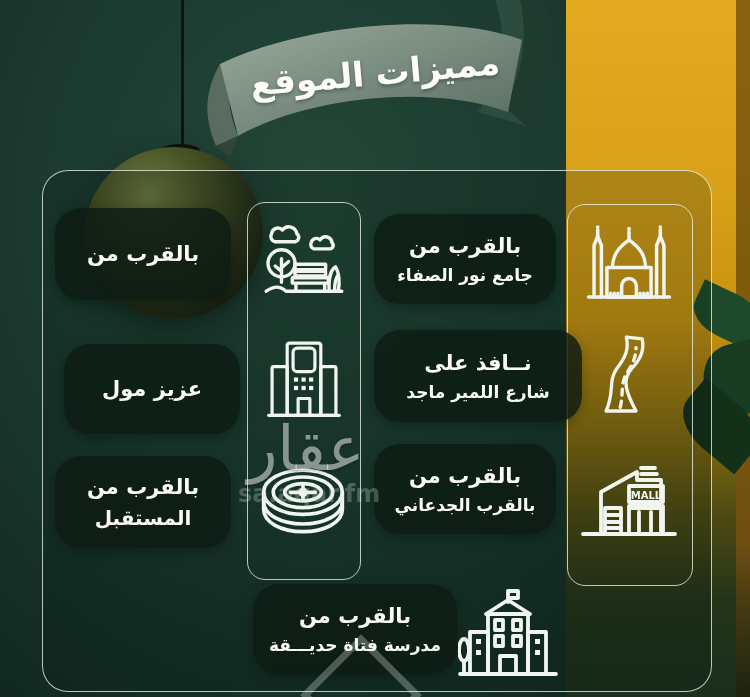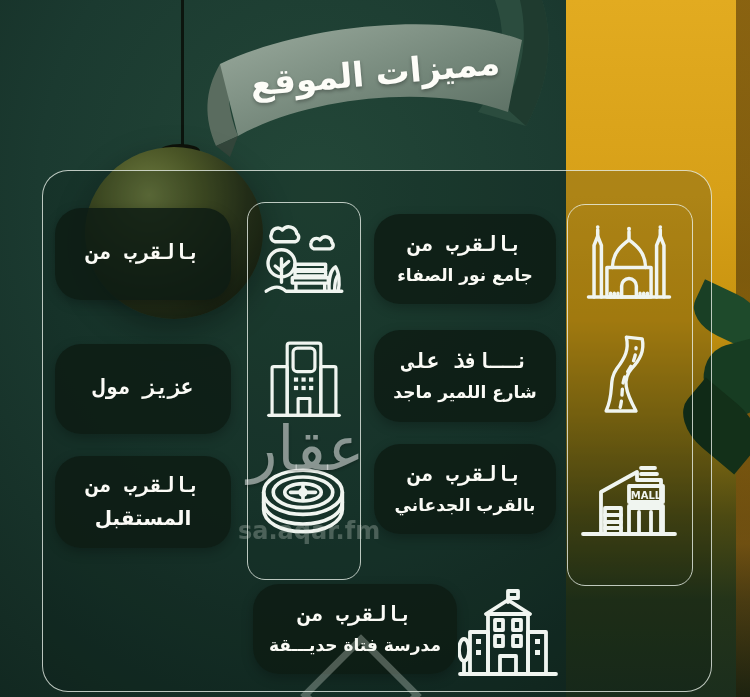--- a/index.html
+++ b/index.html
@@ -43,28 +43,28 @@
   .outer-frame{left:42px;top:170px;width:668px;height:520px;border-radius:26px;background:rgba(6,20,14,.20);}
   .col-frame-center{left:247px;top:202px;width:112px;height:376px;border-radius:18px;}
   .col-frame-right{left:567px;top:204px;width:124px;height:380px;border-radius:18px;}
   
   .pill{
     position:absolute;border-radius:26px;background:rgba(13,27,19,.84);
     display:flex;flex-direction:column;align-items:center;justify-content:center;
     color:#fbfbf6;font-weight:700;text-align:center;direction:rtl;
     box-shadow:0 4px 12px rgba(0,0,0,.25);
   }
-  .pill .l1{font-size:21px;line-height:1.55;white-space:nowrap;font-family:Liberation Mono, monospace;}
+  .pill .l1{font-size:21px;line-height:1.55;white-space:nowrap;}
   .pill .l2{font-size:20px;line-height:1.5;white-space:nowrap;}
   .pill .l2.small{font-size:17px;}
   .pill-L1{left:55px;top:208px;width:176px;height:92px;}
-  .pill-L2{left:55px;top:344px;width:176px;height:90px;}
+  .pill-L2{left:64px;top:344px;width:176px;height:90px;}
   .pill-L3{left:55px;top:456px;width:176px;height:92px;}
   .pill-R1{left:374px;top:214px;width:182px;height:90px;}
-  .pill-R2{left:374px;top:330px;width:182px;height:92px;}
+  .pill-R2{left:374px;top:330px;width:208px;height:92px;}
   .pill-R3{left:374px;top:444px;width:182px;height:90px;}
   .pill-B {left:253px;top:584px;width:204px;height:90px;}
   
   .licon{position:absolute;}
   .licon path,.licon rect,.licon circle,.licon ellipse{
     fill:none;stroke:#f0f5f0;stroke-width:3.8;stroke-linecap:round;stroke-linejoin:round;
   }
   .licon .f{fill:#f0f5f0;stroke:none;}
   .licon text{fill:#f0f5f0;font-family:"DejaVu Sans",sans-serif;font-weight:700;}
   .ic-park{left:258px;top:212px;}
@@ -75,21 +75,21 @@
   .ic-mall{left:577px;top:446px;}
   .ic-school{left:458px;top:586px;}
   
   .wm-logo{
     position:absolute;left:236px;top:412px;width:140px;text-align:center;
     color:rgba(255,255,255,.5);font-size:62px;font-weight:400;direction:rtl;
     text-shadow:0 2px 3px rgba(0,0,0,.2);pointer-events:none;
   }
   .wm-site{
     position:absolute;left:238px;top:480px;width:140px;text-align:center;
-    color:rgba(220,226,220,.28);font-size:24px;font-weight:700;pointer-events:none;margin-top:37px;
+    color:rgba(220,226,220,.28);font-size:24px;font-weight:700;pointer-events:none;
   }
   .wm-diamond{
     position:absolute;left:318px;top:652px;width:72px;height:72px;
     border:7px solid rgba(230,240,230,.3);transform:rotate(45deg);
   }
 </style>
 </head>
 <body>
 
 <div class="page">

